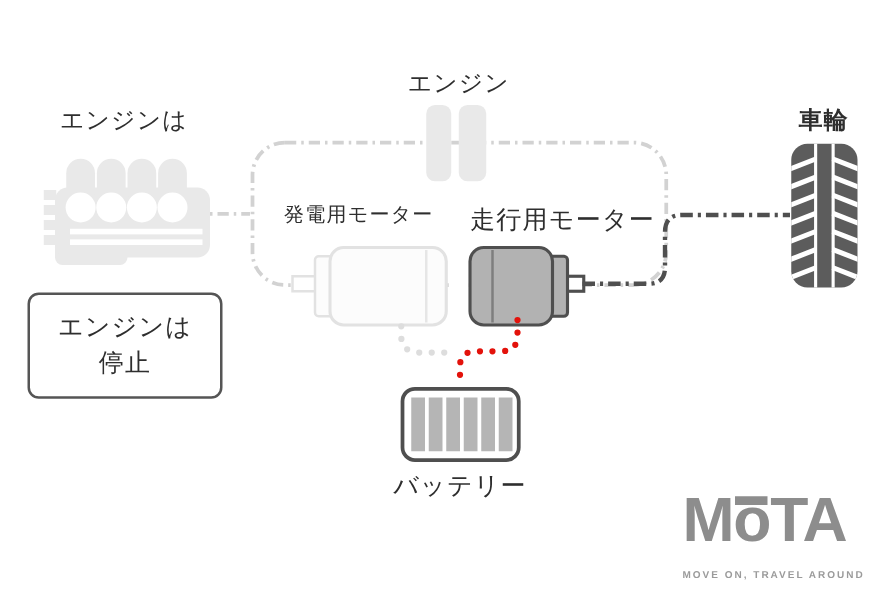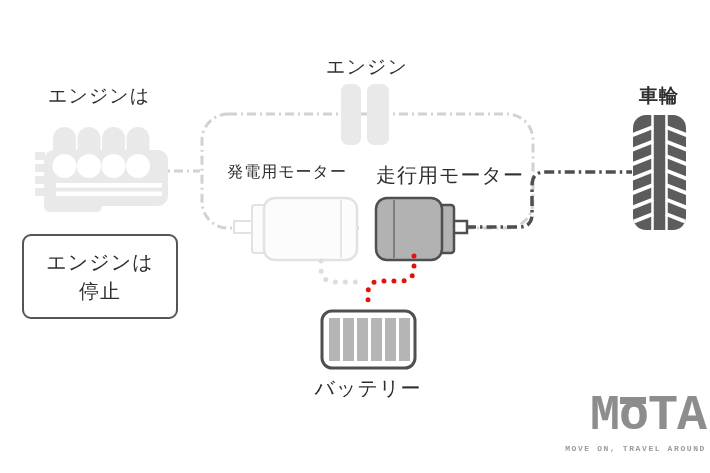--- a/index.html
+++ b/index.html
@@ -20,25 +20,25 @@
   .f-motor{fill:var(--motor-fill);}
   .f-bar{fill:var(--battery-bar);}
   .f-tire{fill:var(--tire);}
   .st-red{stroke:var(--red);}
   .note-box{
     position:absolute;left:22px;top:234px;width:156px;height:85px;
     border:2.5px solid #555;border-radius:9px;background:#fff;
     display:flex;flex-direction:column;align-items:center;justify-content:center;
     color:var(--ink);font-size:20px;line-height:1.45;letter-spacing:1px;box-sizing:border-box;
   }
-  .logo{position:absolute;left:546px;top:391px;width:160px;text-align:right;color:var(--logo-gray);font-family:Liberation Mono, monospace;}
+  .logo{position:absolute;left:546px;top:391px;width:160px;text-align:left;color:var(--logo-gray);}
   .logo-word{font-weight:bold;font-size:50px;line-height:1;letter-spacing:-1px;}
   .logo-o{display:inline-block;position:relative;}
   .logo-o::after{content:"";position:absolute;left:1px;right:2px;top:6px;height:7px;background:currentColor;}
-  .logo-tagline{margin-top:3px;font-size:8px;letter-spacing:1.6px;color:#9b9b9b;white-space:nowrap;font-weight:bold;}
+  .logo-tagline{margin-top:14px;font-size:8px;letter-spacing:1.6px;color:#9b9b9b;white-space:nowrap;font-weight:bold;}
 </style>
 </head>
 <body>
 
 <div class="stage">
 
   <svg width="710" height="473" viewBox="0 0 710 473">
     <defs>
       <clipPath id="tireClip">
           <rect x="633" y="115" width="53" height="115" rx="13"></rect>

